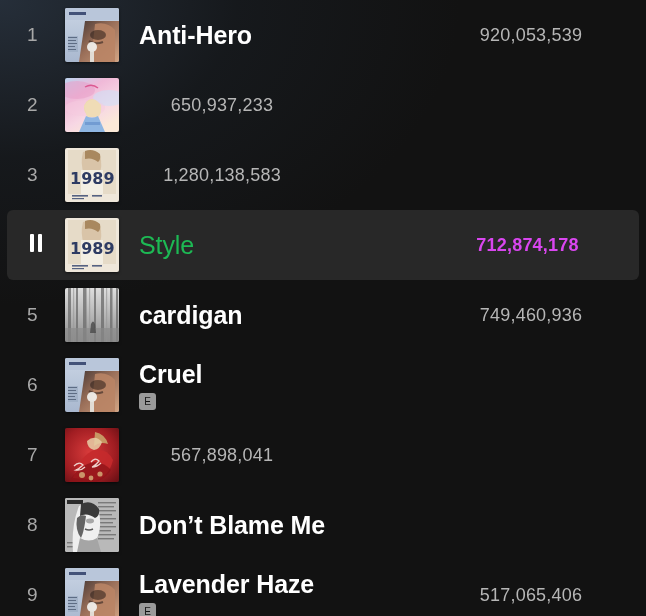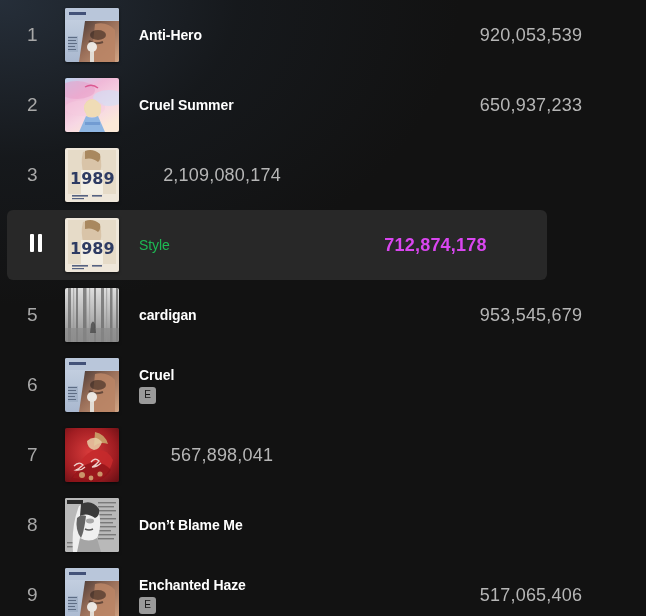--- a/index.html
+++ b/index.html
@@ -36,21 +36,21 @@
   .track-row {
     position: relative;
     display: flex;
     align-items: center;
     height: 70px;
     box-sizing: border-box;
   }
   .track-row.is-current {
     background: #282828;
     border-radius: 6px;
-    width: 540px;
+    width: 632px;
     margin-left: 7px;
   }
   .idx-cell {
     width: 65px;
     flex: 0 0 65px;
     text-align: center;
     color: #a8a8a8;
     font-size: 19px;
     letter-spacing: 0.2px;
   }
@@ -92,21 +92,21 @@
     flex: 1 1 auto;
     padding-left: 20px;
     min-width: 0;
     display: flex;
     flex-direction: column;
     justify-content: center;
     gap: 4px;
   }
   .track-title {
     color: #ffffff;
-    font-size: 14px;
+    font-size: 25px;
     font-weight: bold;
     letter-spacing: -0.1px;
     white-space: nowrap;
   }
   .is-current .track-title {
     color: #1db954;
     font-weight: normal;
   }
   .explicit-badge {
     display: inline-flex;
@@ -161,35 +161,32 @@
       </div>
       <div class="track-row">
         <div class="idx-cell">2</div>
         <div class="art-cell">
           <div class="art">
             <svg viewBox="0 0 54 54">
               <use href="#art-lover"></use>
             </svg>
           </div>
         </div>
-        <div class="title-cell">
-          <div class="track-title">Cruel Summer</div>
-        </div>
         <div class="plays-cell">650,937,233</div>
       </div>
       <div class="track-row">
         <div class="idx-cell">3</div>
         <div class="art-cell">
           <div class="art">
             <svg viewBox="0 0 54 54">
               <use href="#art-1989"></use>
             </svg>
           </div>
         </div>
-        <div class="plays-cell">2,109,080,174</div>
+        <div class="plays-cell">1,280,138,583</div>
       </div>
       <div class="track-row is-current">
         <div class="idx-cell"><span class="pause-icon">
             <i></i>
             <i></i>
           </span></div>
         <div class="art-cell">
           <div class="art">
             <svg viewBox="0 0 54 54">
               <use href="#art-1989"></use>
@@ -206,21 +203,21 @@
         <div class="art-cell">
           <div class="art">
             <svg viewBox="0 0 54 54">
               <use href="#art-folklore"></use>
             </svg>
           </div>
         </div>
         <div class="title-cell">
           <div class="track-title">cardigan</div>
         </div>
-        <div class="plays-cell">953,545,679</div>
+        <div class="plays-cell">749,460,936</div>
       </div>
       <div class="track-row">
         <div class="idx-cell">6</div>
         <div class="art-cell">
           <div class="art">
             <svg viewBox="0 0 54 54">
               <use href="#art-midnights"></use>
             </svg>
           </div>
         </div>
@@ -258,21 +255,21 @@
       <div class="track-row">
         <div class="idx-cell">9</div>
         <div class="art-cell">
           <div class="art">
             <svg viewBox="0 0 54 54">
               <use href="#art-midnights"></use>
             </svg>
           </div>
         </div>
         <div class="title-cell">
-          <div class="track-title">Enchanted Haze</div>
+          <div class="track-title">Lavender Haze</div>
           <div class="badge-row">
             <span class="explicit-badge">E</span>
           </div>
         </div>
         <div class="plays-cell">517,065,406</div>
       </div>
     </div>
 </div>
 
 <svg width="0" height="0" style="position:absolute" aria-hidden="true">

